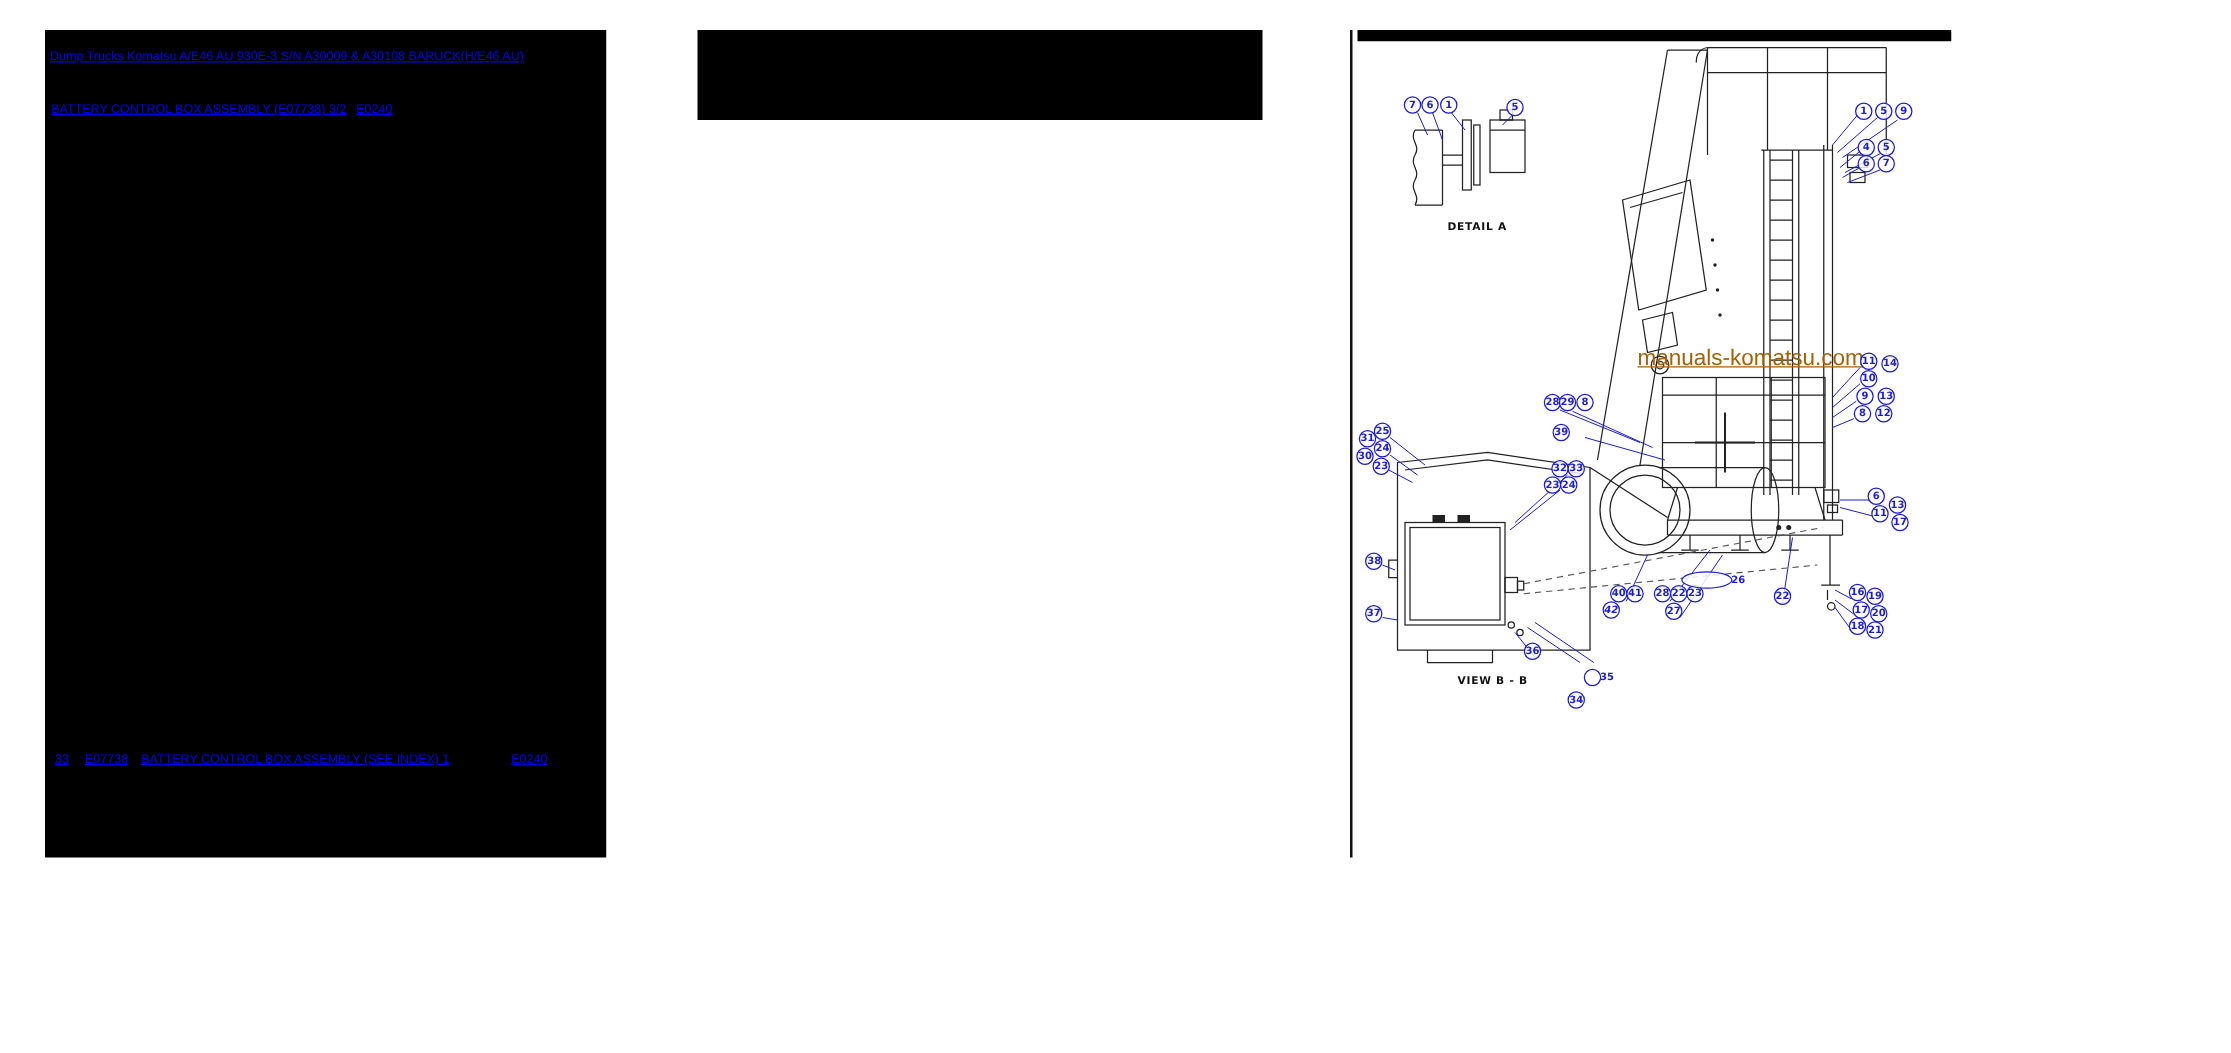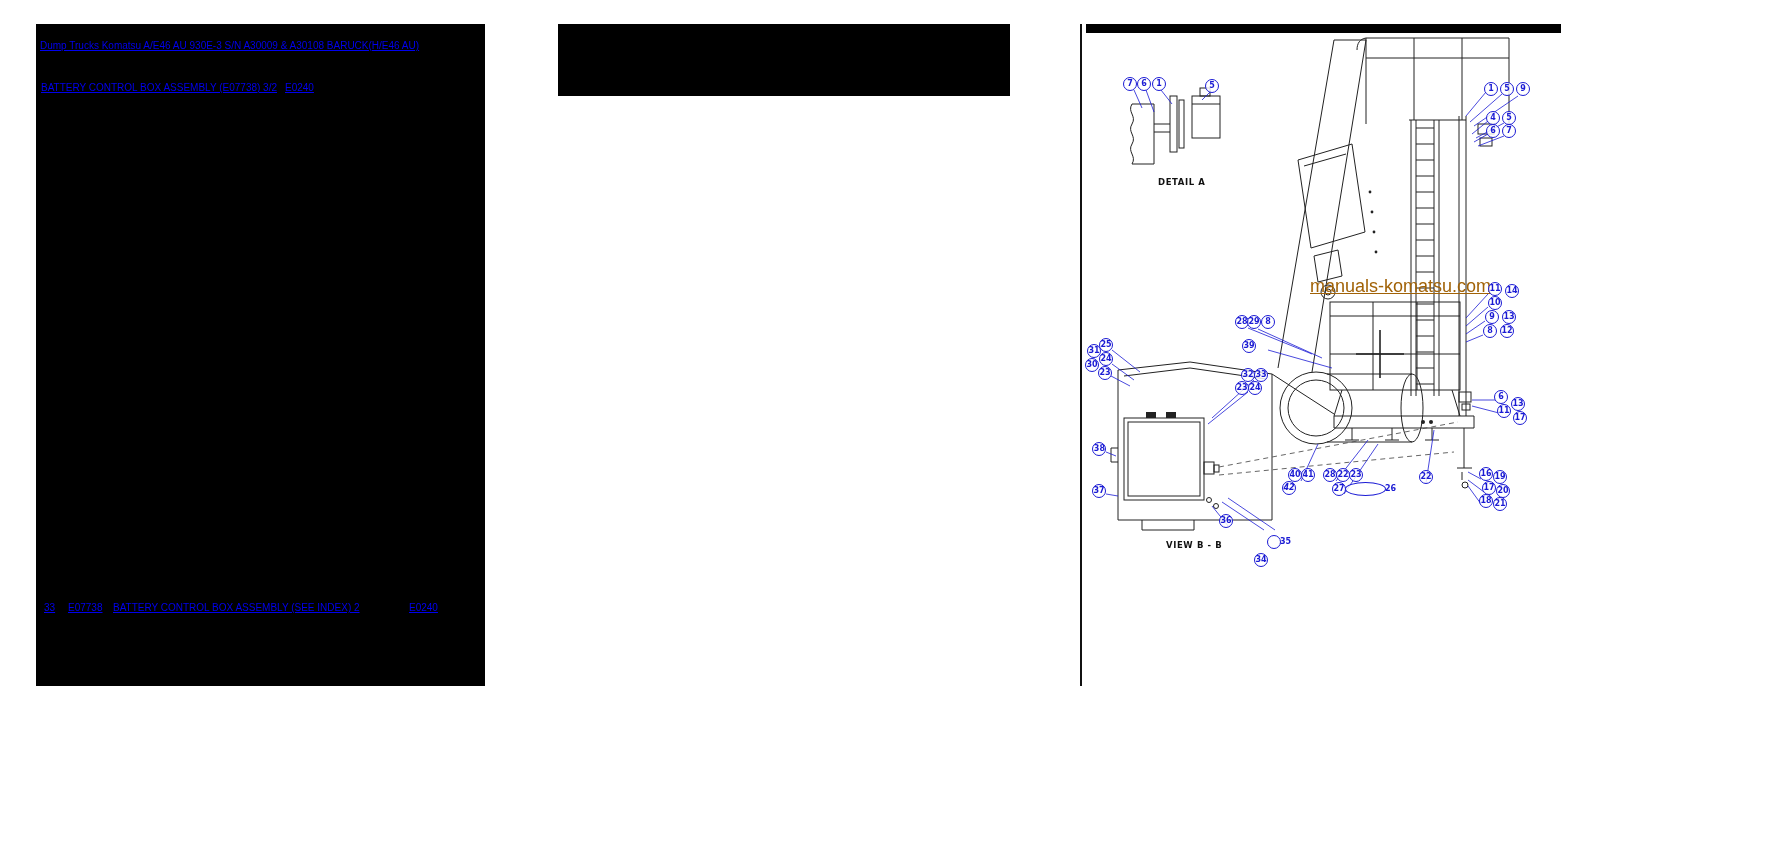--- a/index.html
+++ b/index.html
@@ -53,21 +53,21 @@
 
   <div class="left-panel">
     <a class="lp-title">Dump Trucks Komatsu A/E46 AU 930E-3 S/N A30009 &amp; A30108 BARUCK(H/E46 AU)</a>
     <div class="lp-sub">
       <a class="a1">BATTERY CONTROL BOX ASSEMBLY (E07738) 3/2</a>
       <a class="a2">E0240</a>
     </div>
     <div class="lp-row">
       <a class="r1">33</a>
       <a class="r2">E07738</a>
-      <a class="r3">BATTERY CONTROL BOX ASSEMBLY (SEE INDEX) 2</a>
+      <a class="r3">BATTERY CONTROL BOX ASSEMBLY (SEE INDEX) 1</a>
       <a class="r4">E0240</a>
     </div>
   </div>
 
   <div class="top-box"></div>
 
   <div class="right-panel">
     <div class="top-bar"></div>
 
     <svg width="481" height="662" viewBox="0 0 481 662">
@@ -219,21 +219,21 @@
         <div class="callout" style="left: 172px; top: 344px;">33</div>
         <div class="callout" style="left: 153px; top: 357px;">23</div>
         <div class="callout" style="left: 166px; top: 357px;">24</div>
         <div class="callout" style="left: 206px; top: 444px;">40</div>
         <div class="callout" style="left: 219px; top: 444px;">41</div>
         <div class="callout" style="left: 200px; top: 457px; font-style: italic;">42</div>
         <div class="callout" style="left: 241px; top: 444px;">28</div>
         <div class="callout" style="left: 254px; top: 444px;">22</div>
         <div class="callout" style="left: 267px; top: 444px;">23</div>
         <div class="callout" style="left: 250px; top: 458px;">27</div>
-        <div class="callout" style="left: 263px; top: 458px; padding-left: 39px;">26</div>
+        <div class="callout" style="left: 263px; top: 433px; padding-left: 39px;">26</div>
         <div class="callout" style="left: 337px; top: 446px;">22</div>
         <div class="callout" style="left: 137px; top: 490px;">36</div>
         <div class="callout" style="left: 172px; top: 493px; margin-top: 36px;">34</div>
         <div class="callout" style="left: 185px; top: 511px; padding-left: 12px;">35</div>
       </div>
   </div>
 
 </div>
 
 </body></html>

